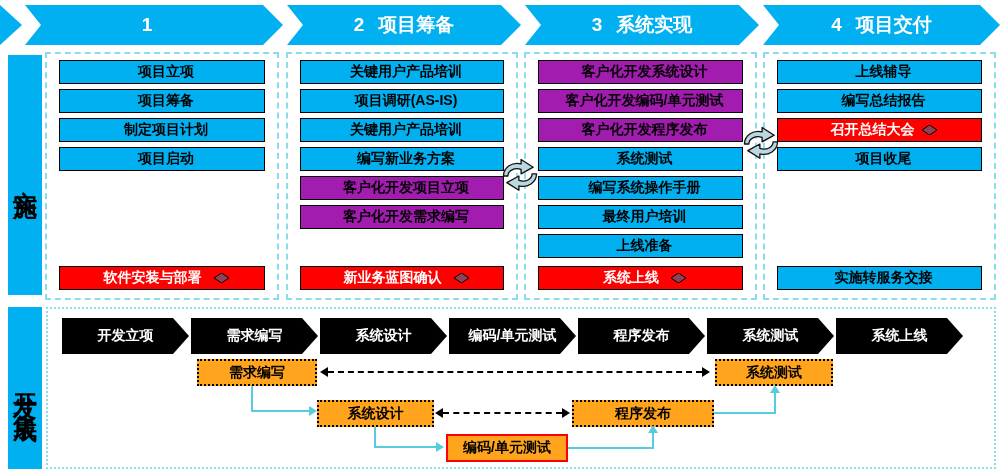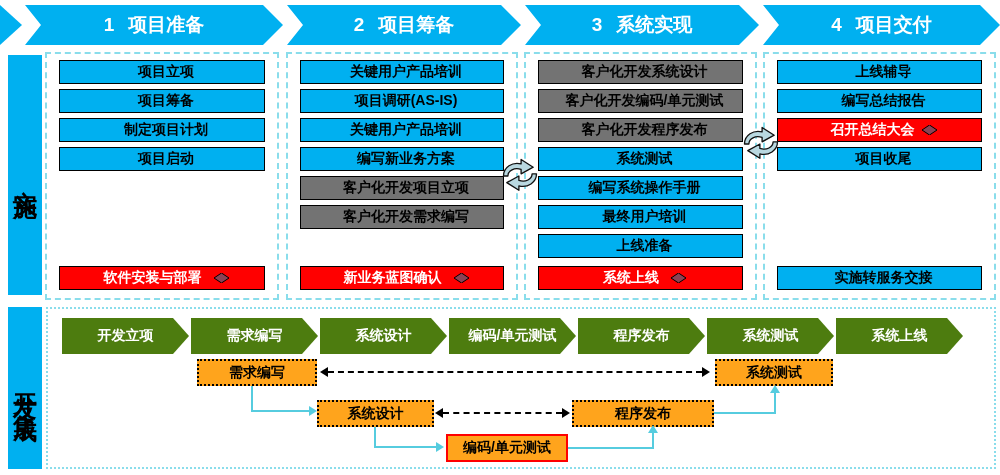--- a/index.html
+++ b/index.html
@@ -32,32 +32,32 @@
     position:absolute;top:52px;height:248px;border:2px dashed #8ADDEB;
     box-sizing:border-box;display:flex;flex-direction:column;gap:5px;
     padding:6px 12px 8px 12px;
   }
   .box{
     height:24px;flex:0 0 24px;border:1px solid #000;box-sizing:border-box;
     display:flex;align-items:center;justify-content:center;gap:7px;
     font-size:14px;font-weight:bold;color:#000;white-space:nowrap;padding-left:8px;
   }
   .box.blue{background:#00B0F0;}
-  .box.gold{background:#737373;}
+  .box.gold{background:#a21caf;}
   .box.red{background:#FF0000;color:#fff;}
   .box.pin{margin-top:auto;gap:12px;}
   
   .sync{position:absolute;width:44px;height:36px;z-index:5;}
   
   .devwrap{
     position:absolute;left:46px;top:307px;width:950px;height:162px;
     border:2px dotted #8ADDEB;box-sizing:border-box;
   }
   .chev{
-    position:absolute;top:9px;height:36px;width:127px;background:#4d7c0f;color:#fff;
+    position:absolute;top:9px;height:36px;width:127px;background:#000000;color:#fff;
     display:flex;align-items:center;justify-content:center;
     font-size:14px;font-weight:bold;white-space:nowrap;
     clip-path:polygon(0 0,calc(100% - 16px) 0,100% 50%,calc(100% - 16px) 100%,0 100%);
     filter:drop-shadow(2px 3px 0 rgba(0,80,110,0.18));
   }
   .obox{
     position:absolute;height:27px;background:#FFA41C;border:2px dotted #000;
     box-sizing:border-box;display:flex;align-items:center;justify-content:center;
     font-size:14px;font-weight:bold;color:#000;white-space:nowrap;
   }
@@ -74,21 +74,20 @@
   .ch.up{border-bottom:8px solid #56CCDF;border-top:0;}
 </style>
 </head>
 <body>
 
 <div class="stage">
 
   <div class="banner-frag"></div>
   <div class="banner" style="left:25px;width:258px">
     <span class="num">1</span>
-    <span>项目准备</span>
   </div>
   <div class="banner" style="left:287px;width:234px">
     <span class="num">2</span>
     <span>项目筹备</span>
   </div>
   <div class="banner" style="left:525px;width:234px">
     <span class="num">3</span>
     <span>系统实现</span>
   </div>
   <div class="banner" style="left:763px;width:237px">

